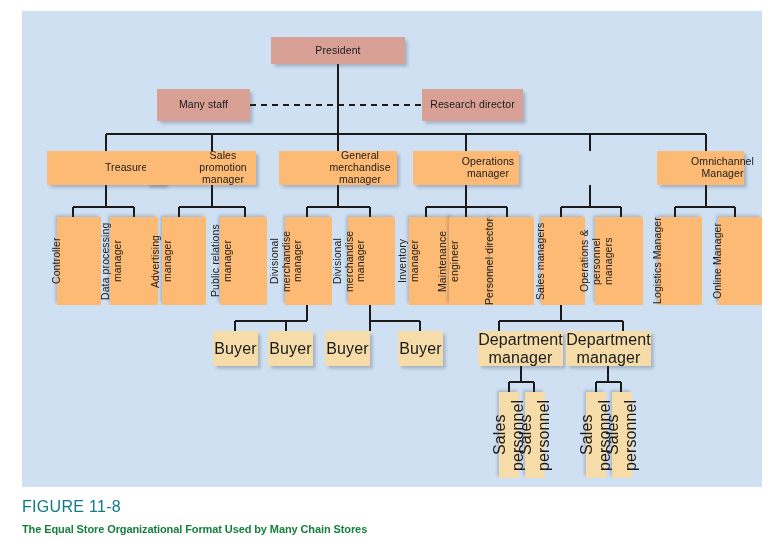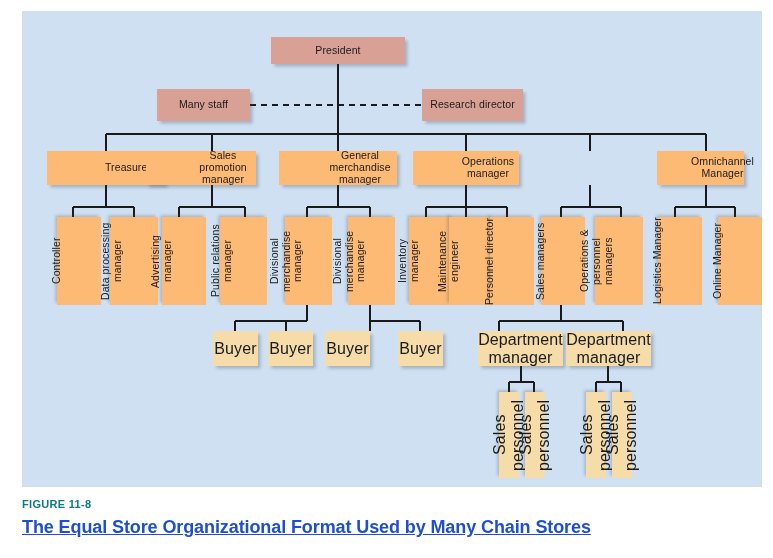--- a/index.html
+++ b/index.html
@@ -55,32 +55,31 @@
   }
   .vert > span { display: block; }
   #caption-wrap {
     position: absolute;
     left: 22px;
     top: 498px;
     width: 740px;
   }
   #fig-label {
     color: #0d7c86;
-    font-size: 11px;
-    font-weight: bold;
+    font-size: 16px;
+    font-weight: normal;
     letter-spacing: 0.3px;
     margin: 0 0 7px 0;
   }
   #fig-title {
-    color: #1d4ed8;
-    font-size: 18px;
+    color: #15803d;
+    font-size: 11px;
     font-weight: bold;
     letter-spacing: -0.1px;
     margin: 0;
-    text-decoration: underline;
   }
 </style>
 </head>
 <body>
 
 <div id="root">
 
   <div id="chart-panel">
 
     <svg class="wires" viewBox="0 0 740 476" xmlns="http://www.w3.org/2000/svg">

